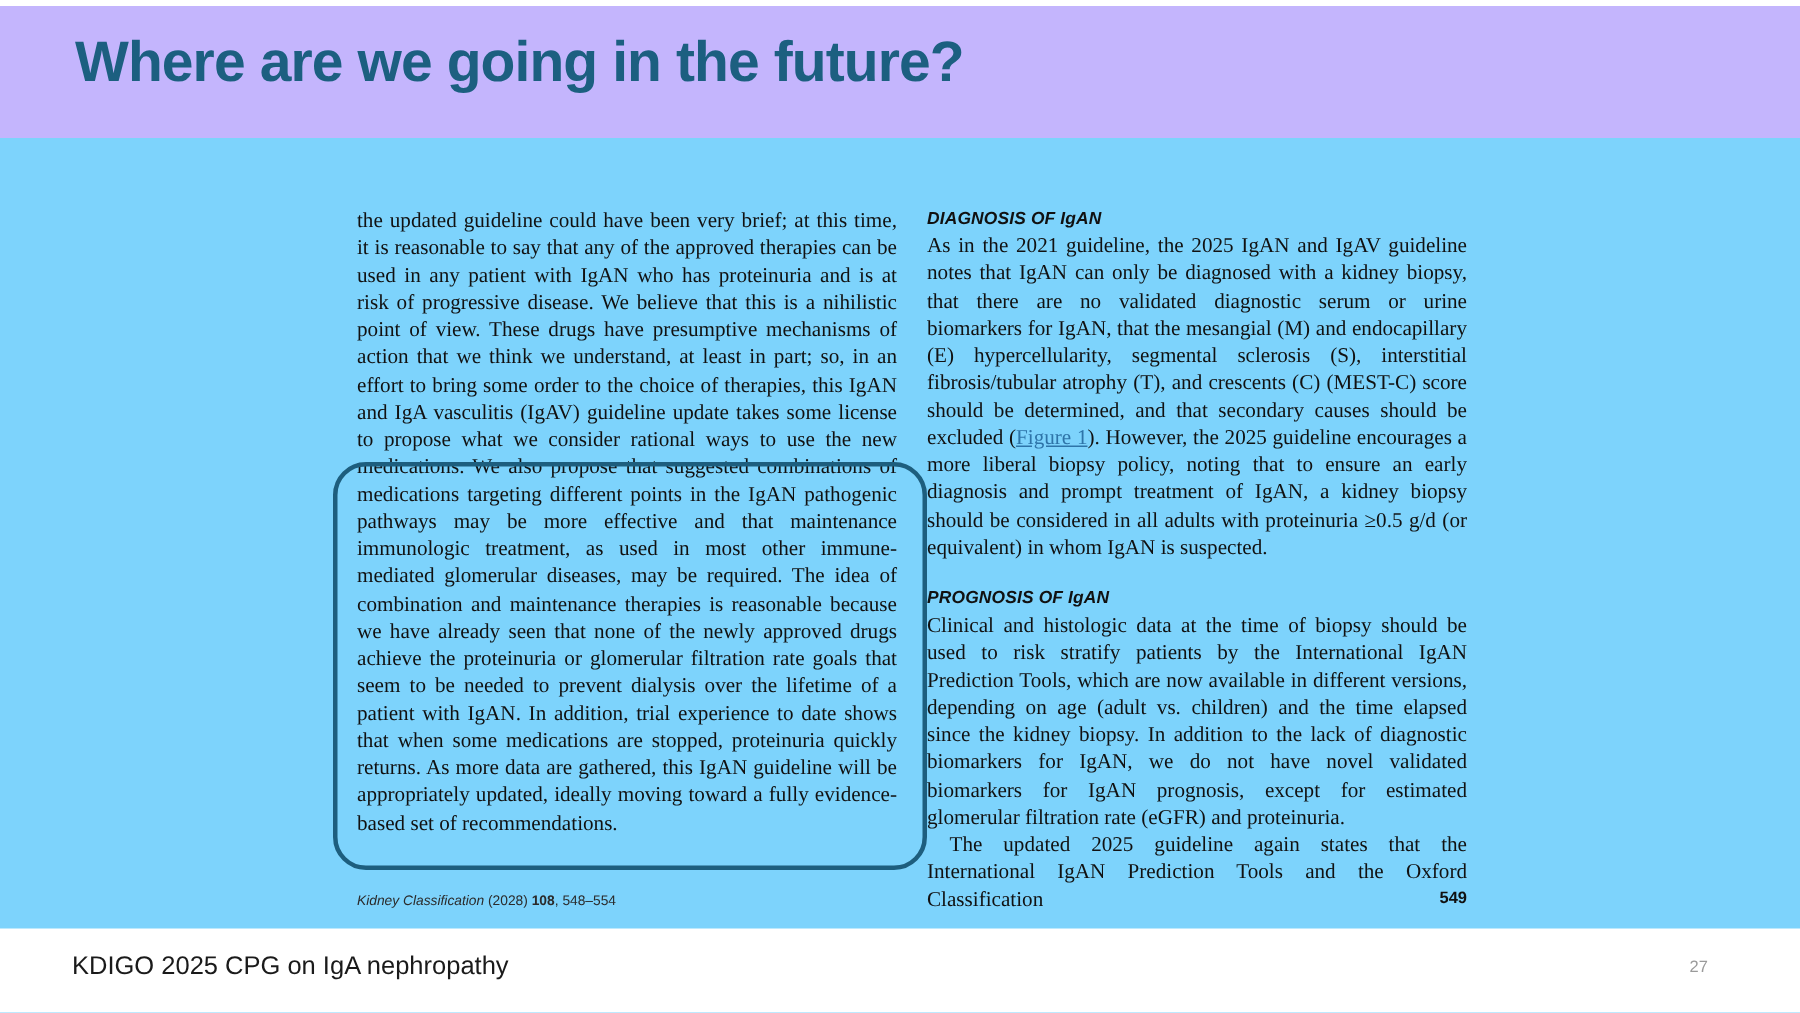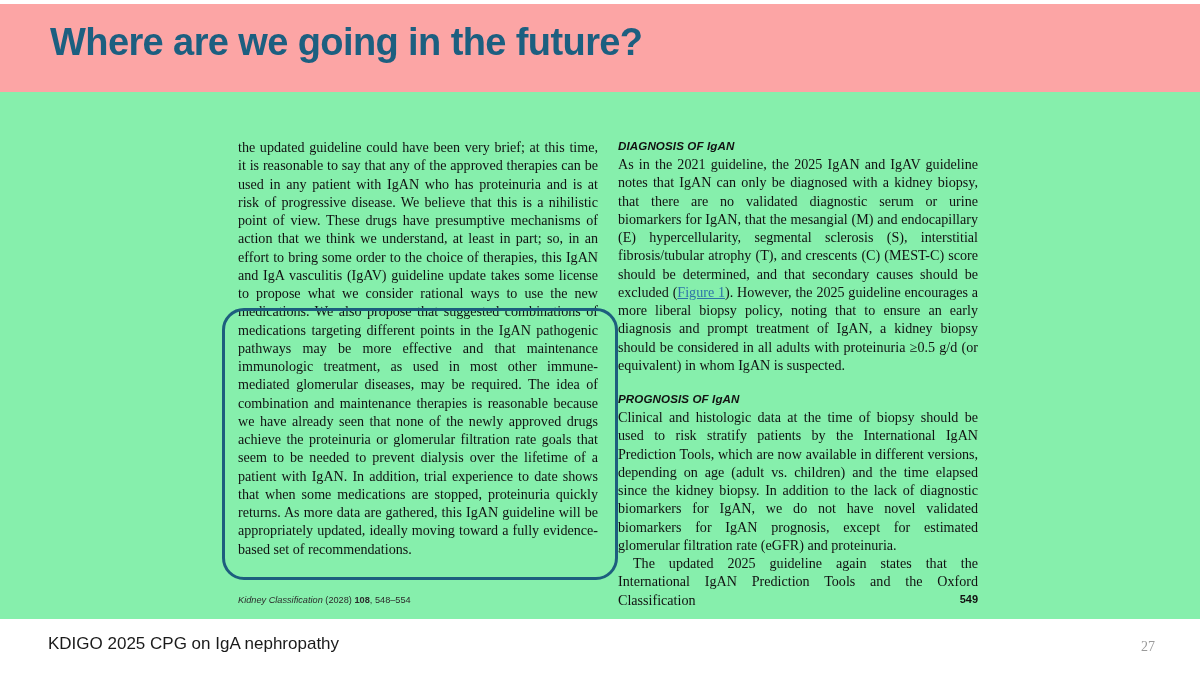--- a/index.html
+++ b/index.html
@@ -15,21 +15,21 @@
     position: relative;
   }
 
   
   .title-banner {
     position: absolute;
     left: 0;
     top: 4px;
     width: 1200px;
     height: 100px;
-    background: #fca5a5;
+    background: #c4b5fd;
     box-sizing: border-box;
   }
   .title-banner .slide-title {
     position: absolute;
     left: 50px;
     top: 17px;
     font-family: "Liberation Sans", sans-serif;
     font-size: 38px;
     font-weight: bold;
     letter-spacing: -0.6px;
@@ -37,21 +37,21 @@
     white-space: nowrap;
   }
 
   
   .doc {
     position: absolute;
     left: 0;
     top: 92px;
     width: 1200px;
     height: 527px;
-    background: #86efac;
+    background: #7dd3fc;
   }
 
   .columns {
     position: absolute;
     left: 238px;
     top: 46px;
     width: 740px;
   }
 
   .col {
@@ -146,23 +146,23 @@
     font-family: "Liberation Sans", sans-serif;
     font-size: 17px;
     color: #1a1a1a;
     white-space: nowrap;
   }
   .slide-number {
     position: absolute;
     left: 1110px;
     top: 639px;
     width: 45px;
-    text-align: right;
-    font-family: Liberation Serif, serif;
-    font-size: 14px;
+    text-align: center;
+    font-family: Liberation Sans, sans-serif;
+    font-size: 11px;
     color: #9a9a9a;
   }
 </style>
 </head>
 <body>
 
 <div class="title-banner">
   <div class="slide-title">Where are we going in the future?</div>
 </div>
 

